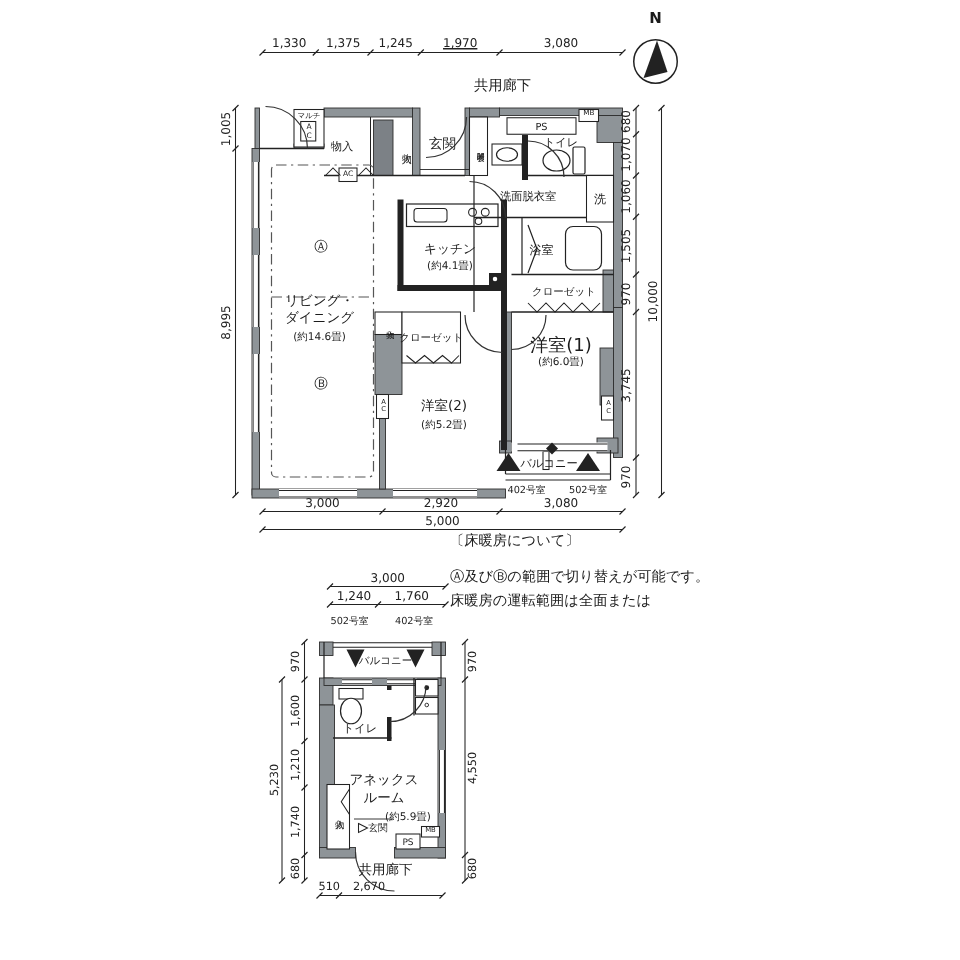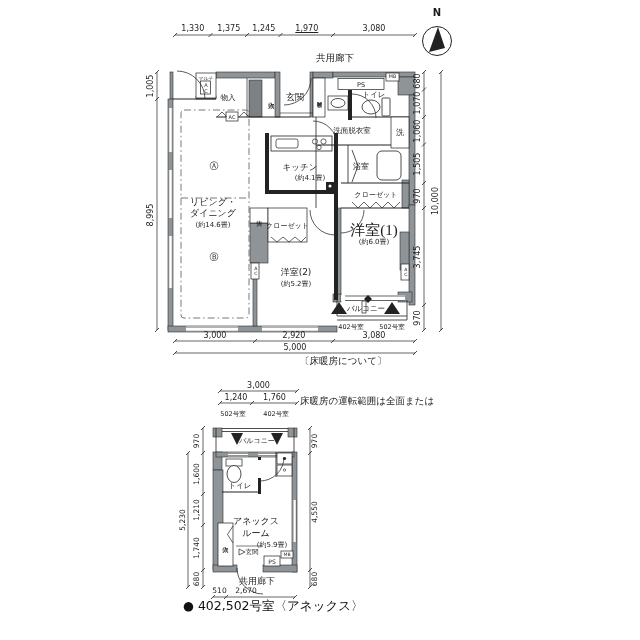--- a/index.html
+++ b/index.html
@@ -248,41 +248,42 @@
 <span class="lbl" style="left:295px;top:97px;font-size:9px;">玄関</span>
 <span class="lbl vert" style="left:319px;top:98px;font-size:5px;">玄関収納</span>
 <span class="lbl" style="left:361px;top:84.5px;font-size:6.5px;">PS</span>
 <span class="lbl" style="left:392.5px;top:77px;font-size:4.8px;">MB</span>
 <span class="lbl" style="left:374px;top:95px;font-size:7.5px;">トイレ</span>
 <span class="lbl" style="left:352px;top:131px;font-size:7.5px;">洗面脱衣室</span>
 <span class="lbl" style="left:400px;top:133px;font-size:8px;">洗</span>
 <span class="lbl" style="left:361px;top:167px;font-size:8px;">浴室</span>
 <span class="lbl" style="left:376px;top:195px;font-size:7px;">クローゼット</span>
 <span class="lbl" style="left:300px;top:167px;font-size:8.5px;">キッチン</span>
-<span class="lbl" style="left:300px;top:178px;font-size:7px;margin-left:10px;">(約4.1畳)</span>
+<span class="lbl" style="left:300px;top:178px;font-size:7px;">(約4.1畳)</span>
 <span class="lbl" style="left:214px;top:166px;font-size:9px;">Ⓐ</span>
 <span class="lbl" style="left:213px;top:202px;font-size:9px;">リビング・</span>
 <span class="lbl" style="left:213px;top:213px;font-size:9px;">ダイニング</span>
 <span class="lbl" style="left:213px;top:225px;font-size:7px;">(約14.6畳)</span>
 <span class="lbl" style="left:214px;top:257px;font-size:9px;">Ⓑ</span>
 <span class="lbl vert" style="left:259px;top:215.5px;font-size:5.5px;">物入</span>
 <span class="lbl" style="left:287.5px;top:226px;font-size:7px;">クローゼット</span>
 <span class="lbl" style="left:296px;top:272px;font-size:9px;">洋室(2)</span>
 <span class="lbl" style="left:296px;top:284px;font-size:7px;">(約5.2畳)</span>
-<span class="lbl" style="left:374px;top:230px;font-size:15px;font-family:Liberation Serif, serif;">洋室(1)</span>
+<span class="lbl" style="left:374px;top:230px;font-size:12px;">洋室(1)</span>
 <span class="lbl" style="left:374px;top:242px;font-size:7px;">(約6.0畳)</span>
 <span class="lbl vert" style="left:255px;top:271px;font-size:4.5px;">AC</span>
 <span class="lbl vert" style="left:405px;top:272px;font-size:4.5px;">AC</span>
 <span class="lbl" style="left:232px;top:116.5px;font-size:5px;">AC</span>
 <span class="lbl" style="left:366px;top:309px;font-size:7.5px;">バルコニー</span>
 <span class="lbl" style="left:351px;top:327px;font-size:6.5px;">402号室</span>
 <span class="lbl" style="left:392px;top:327px;font-size:6.5px;">502号室</span>
 
 <span class="lbl anchor-left" style="left:300px;top:361px;font-size:9.5px;">〔床暖房について〕</span>
 <span class="lbl anchor-left" style="left:300px;top:373px;font-size:9.5px;margin-top:28px;">床暖房の運転範囲は全面または</span>
+<span class="lbl anchor-left" style="left:300px;top:385px;font-size:9.5px;">Ⓐ及びⒷの範囲で切り替えが可能です。</span>
 
 <span class="lbl dim" style="left:258.5px;top:385.5px;">3,000</span>
 <span class="lbl dim" style="left:236px;top:397.5px;">1,240</span>
 <span class="lbl dim" style="left:274.5px;top:397.5px;">1,760</span>
 <span class="lbl" style="left:233px;top:413.5px;font-size:6.5px;">502号室</span>
 <span class="lbl" style="left:276px;top:413.5px;font-size:6.5px;">402号室</span>
 <span class="lbl" style="left:257px;top:441px;font-size:7px;">バルコニー</span>
 
 <span class="lbl rot dim7" style="left:197px;top:440.5px;">970</span>
 <span class="lbl rot dim7" style="left:197px;top:473.5px;">1,600</span>
@@ -299,15 +300,14 @@
 <span class="lbl" style="left:256px;top:533px;font-size:9px;">ルーム</span>
 <span class="lbl" style="left:272px;top:545px;font-size:7px;">(約5.9畳)</span>
 <span class="lbl vert" style="left:225.5px;top:542px;font-size:6px;">物入</span>
 <span class="lbl" style="left:252px;top:552px;font-size:6.5px;">玄関</span>
 <span class="lbl" style="left:272px;top:561.5px;font-size:6px;">PS</span>
 <span class="lbl" style="left:287px;top:554.5px;font-size:4.6px;">MB</span>
 <span class="lbl" style="left:257px;top:581px;font-size:9px;">共用廊下</span>
 <span class="lbl dim7" style="left:219.5px;top:591px;">510</span>
 <span class="lbl dim7" style="left:246px;top:591px;">2,670</span>
 
-<span class="lbl anchor-left" style="left:183px;top:606px;font-size:12.5px;font-weight:500;color:#111;">● 402,502号室〈アネックス〉</span>
 
 </div>
 
 </body></html>

